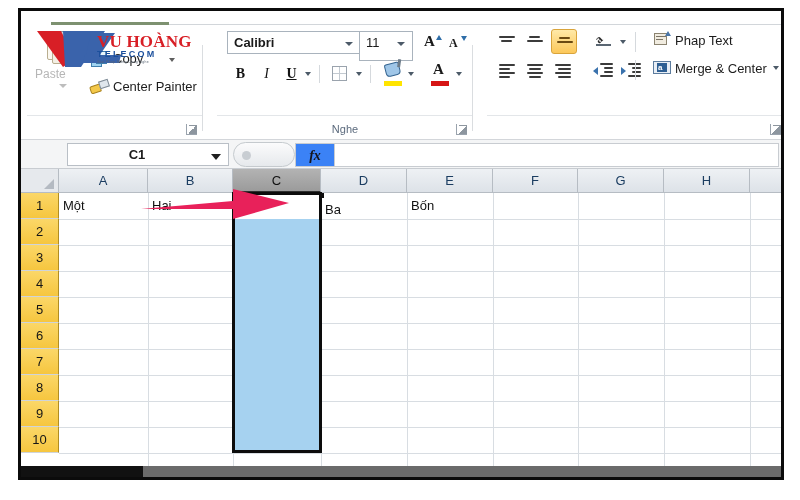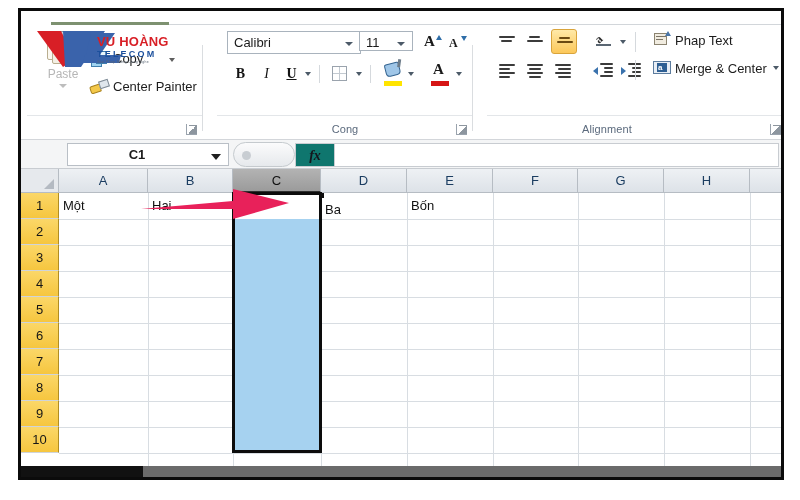--- a/index.html
+++ b/index.html
@@ -58,21 +58,21 @@
   }
   .launcher::after {
     content:""; position:absolute; right:0; top:1px;
     width:7px; height:7px; border-right:1px solid #8d969f; border-top:1px solid #8d969f;
   }
 
   
   #g-clip { left: 6px; width: 176px; }
   #paste-btn {
     position: absolute; left: 8px; top: 2px; width: 56px; height: 72px;
-    text-align: center;
+    text-align: left;
   }
   #paste-icon {
     position: absolute; left: 12px; top: 2px; width: 32px; height: 34px;
   }
   .clipbody {
     position:absolute; left:5px; top:6px; width:24px; height:27px;
     background:#f3efe4; border:1px solid #b9ae90; border-radius:2px;
   }
   .clipbody2 {
     position:absolute; left:0px; top:2px; width:24px; height:27px;
@@ -108,23 +108,23 @@
   .br-h { position:absolute; left:0px; top:6px; width:11px; height:8px; background:#f3c84a; border:1px solid #a8811d; transform:rotate(-18deg); border-radius:2px 1px 1px 2px;}
   .br-t { position:absolute; left:9px; top:1px; width:10px; height:8px; background:#dfe6ec; border:1px solid #7e8a95; transform:rotate(-18deg); }
   #clip-launch { right: 6px; }
 
   
   #g-font { left: 196px; width: 256px; }
   .fbox {
     position: absolute; background: #ffffff; border: 1px solid #a9b3bd;
     font-size: 13px; color: #1a1a1a;
   }
-  #font-name { left: 10px; top: 4px; width: 134px; height: 23px; }
+  #font-name { left: 10px; top: 4px; width: 134px; height: 23px; font-weight: bold; }
   #font-name .v { position: absolute; left: 6px; top: 3px; }
-  #font-size { left: 142px; top: 4px; width: 54px; height: 20px; }
+  #font-size { left: 142px; top: 4px; width: 54px; height: 30px; }
   #font-size .v { position: absolute; left: 6px; top: 3px; }
   .dcaret {
     position: absolute; right: 7px; top: 10px; width: 0; height: 0;
     border-left: 4px solid transparent; border-right: 4px solid transparent;
     border-top: 4px solid #4c5a68;
   }
   #grow-font { position:absolute; left:205px; top:5px; width:22px; height:21px; }
   #shrink-font { position:absolute; left:230px; top:5px; width:22px; height:21px; }
   .aglyph { position:absolute; left:2px; top:1px; font-size:15px; font-weight:bold; color:#1a1a1a; font-family:"Liberation Serif", serif;}
   .aglyph.sm { font-size:12px; top:4px; }
@@ -220,21 +220,21 @@
   .mg-mid { position:absolute; left:4px; top:4px; width:10px; height:9px; background:#2e5f93;}
   .mg-a { position:absolute; left:5px; top:4px; font-size:8px; color:#fff; font-weight:bold; line-height:9px;}
   #merge-caret { position:absolute; left:286px; top:39px; width:0;height:0;
      border-left:3.5px solid transparent;border-right:3.5px solid transparent;border-top:4px solid #4c5a68;}
 
   
   #logo { position: absolute; left: 14px; top: 18px; width: 160px; height: 42px; }
   #logo-v { position: absolute; left: 0; top: 0; width: 88px; height: 40px; }
   #logo-text { position: absolute; left: 62px; top: 6px; }
   #logo-name {
-    font-family: Liberation Sans, sans-serif; font-size: 13px; font-weight: bold;
+    font-family: Liberation Serif, serif; font-size: 17px; font-weight: bold;
     color: #d81f26; letter-spacing: .2px; line-height: 13px; white-space: nowrap;
   }
   #logo-sub {
     font-family: "Liberation Sans", sans-serif; font-size: 9px; font-weight: bold;
     color: #1b4f9c; letter-spacing: 2.2px; line-height: 10px; margin-top: 1px;
   }
   #logo-tag { font-size: 3.4px; color: #5a6674; letter-spacing: .4px; margin-top: 1px; }
 
   
   #fbar {
@@ -258,21 +258,21 @@
     position: absolute; left: 212px; top: 2px; width: 62px; height: 25px;
     background: linear-gradient(#fbfbfc,#e6e9ec); border: 1px solid #c5cace;
     border-radius: 13px;
   }
   #collapse-dot {
     position: absolute; left: 8px; top: 8px; width: 9px; height: 9px;
     border-radius: 50%; background: #c8cdd2;
   }
   #fx-btn {
     position: absolute; left: 274px; top: 3px; width: 40px; height: 24px;
-    background: #0f766e; border: 1px solid #c8ccd1; text-align: center;
+    background: #3b82f6; border: 1px solid #c8ccd1; text-align: center;
   }
   #fx-label {
     font-family: "Liberation Serif", serif; font-style: italic; font-weight: bold;
     font-size: 14px; color: #15151c; line-height: 24px;
   }
   #formula-input {
     position: absolute; left: 314px; top: 3px; right: 2px; height: 24px;
     background: #ffffff; border: 1px solid #c8ccd1; border-left: none;
     font-size: 13px; padding-left: 5px; line-height: 24px; color: #1a1a1a;
   }
@@ -427,21 +427,21 @@
       </div>
       <div id="fill-caret"></div>
 
       <div id="b-fontcolor">
         <span class="aletter">A</span>
         <div class="colbar" id="fontcolor-swatch" style="background: rgb(214, 21, 21);"></div>
       </div>
       <div id="fc-caret"></div>
 
       <div class="grpline"></div>
-      <div class="grplabel">Cong</div>
+      <div class="grplabel">Nghe</div>
       <div class="launcher" style="right:6px;"></div>
       <div class="grpsep" style="right:0;"></div>
     </div>
 
     <div class="group" id="g-align">
       <div class="albtn" id="al-top">
         <div class="lines">
             <i class="m"></i>
             <i class="s" style="margin-left:2px;"></i>
           </div>
@@ -523,21 +523,20 @@
         <div id="merge-icon">
           <div class="mg-out"></div>
             <div class="mg-mid"></div>
           <span class="mg-a">a</span>
         </div>
         <div class="btxt">Merge &amp; Center</div>
       </div>
       <div id="merge-caret"></div>
 
       <div class="grpline"></div>
-      <div class="grplabel" style="left:0;right:60px;">Alignment</div>
       <div class="launcher" style="right:6px;"></div>
     </div>
 
     <div id="logo">
       <svg id="logo-v" viewBox="0 0 88 40">
         <polygon points="2,2 26,2 40,30 28,38" fill="#d81f26"></polygon>
         <polygon points="28,2 52,2 70,2 46,38 30,38" fill="#3a63ab"></polygon>
         <polygon points="56,4 80,4 62,30 50,30" fill="#3a63ab"></polygon>
         <polygon points="50,26 86,26 84,34 48,34" fill="#3a63ab"></polygon>
       </svg>

